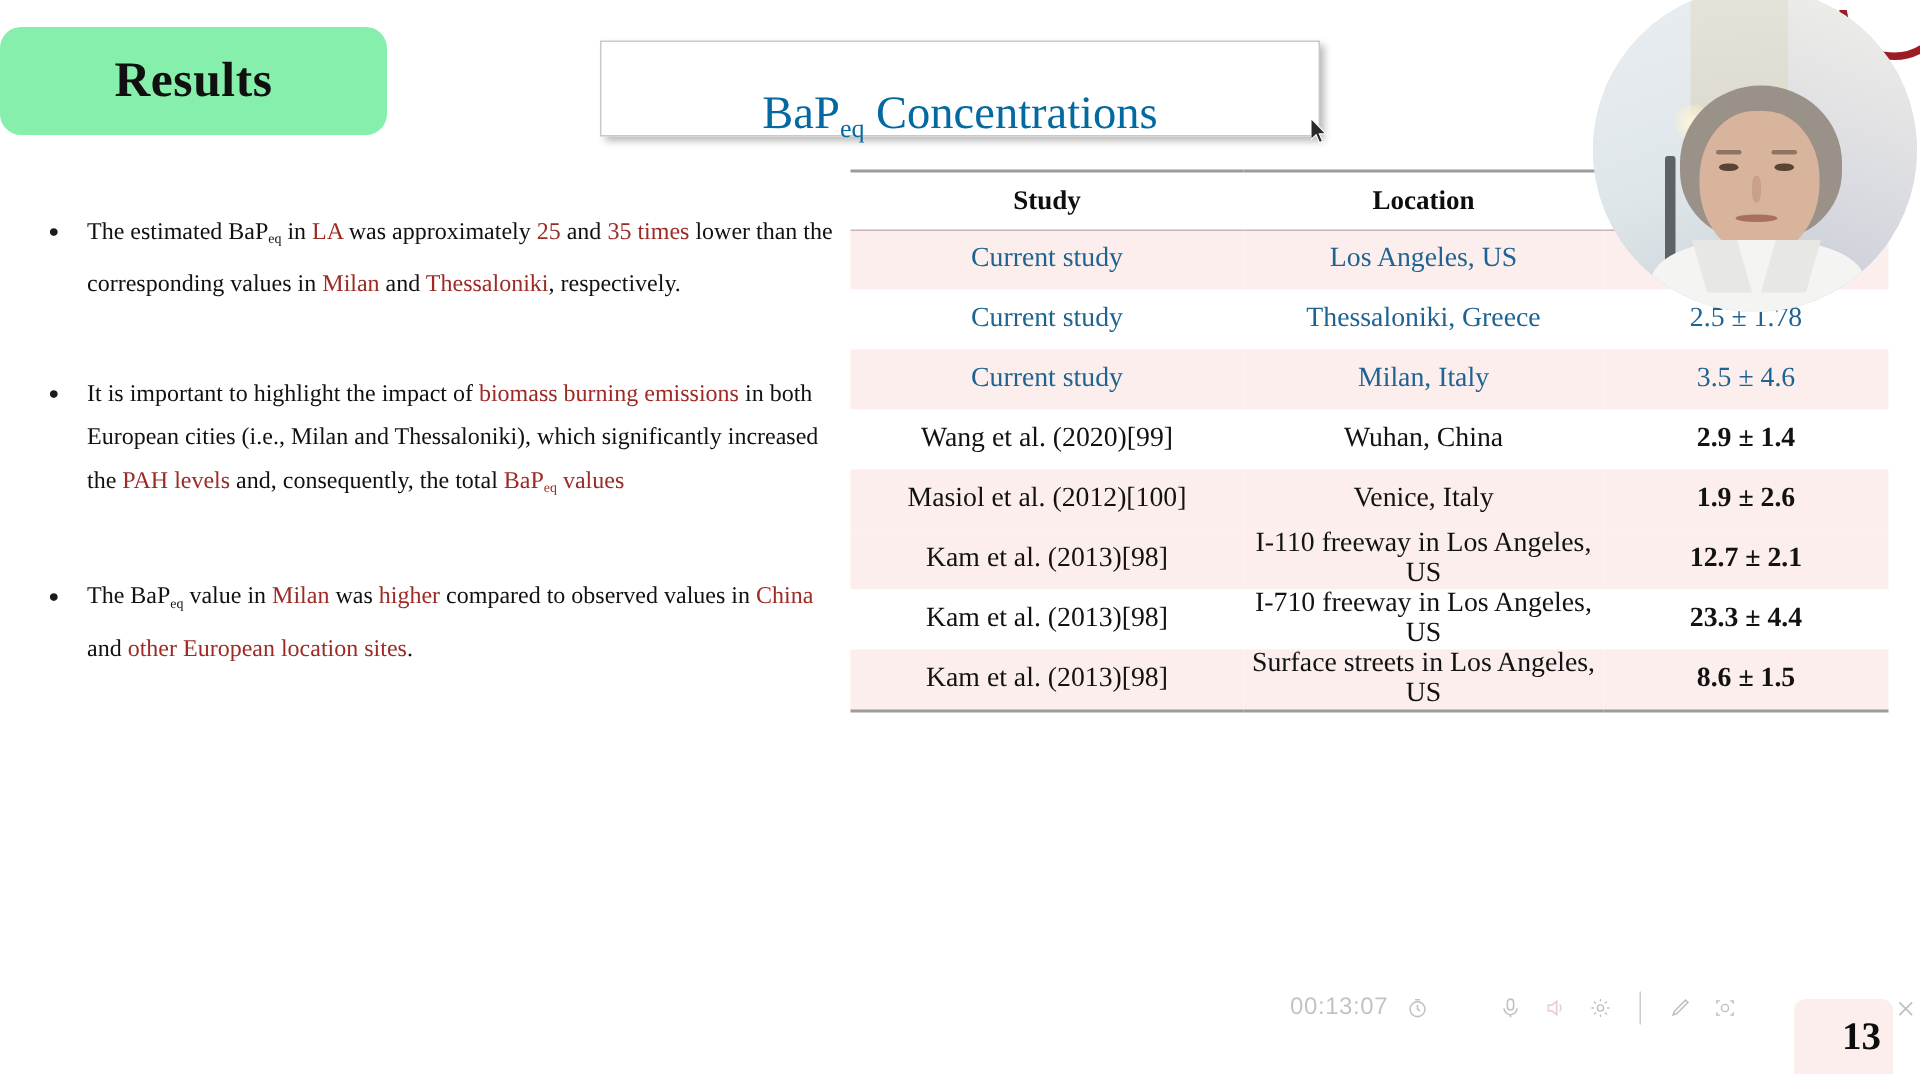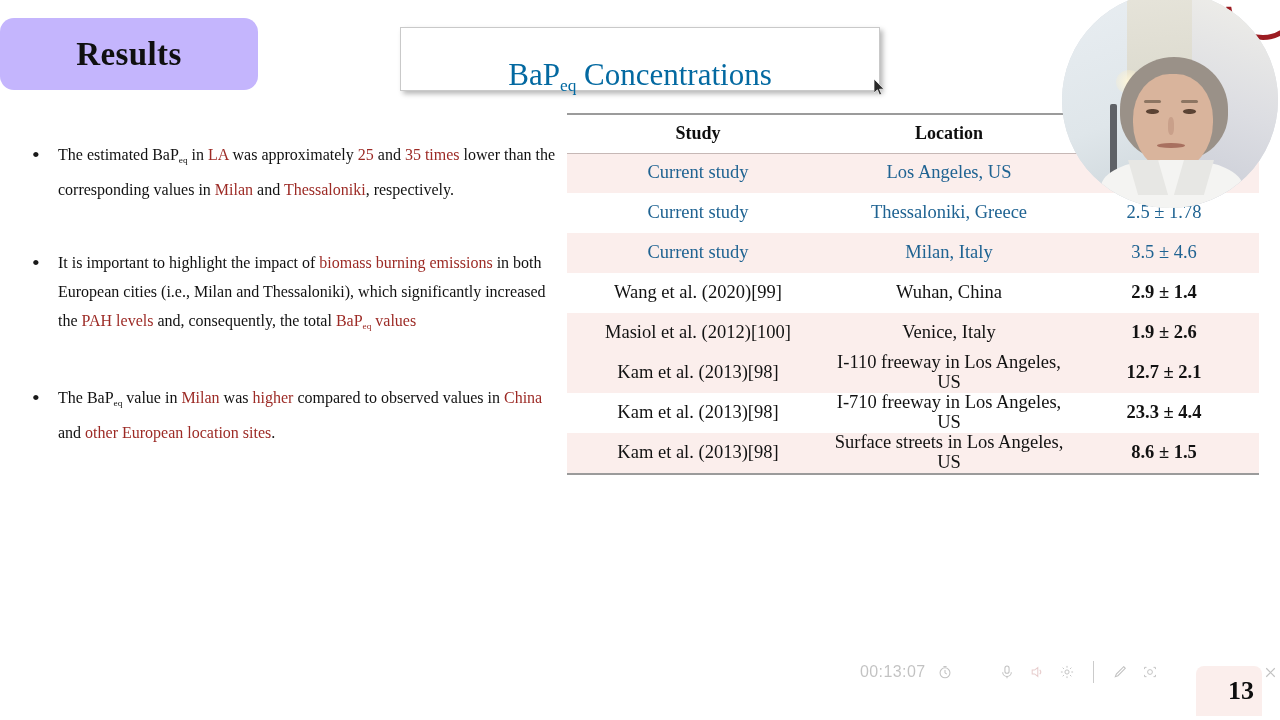--- a/index.html
+++ b/index.html
@@ -40,21 +40,21 @@
     clip-path: polygon(0% 55%, 100% 55%, 100% 100%, 0% 100%);
   }
 
   
   .results-chip {
     position: absolute;
     left: 0px;
     top: 18px;
     width: 258px;
     height: 72px;
-    background: #c4b5fd;
+    background: #86efac;
     border-radius: 14px;
     display: flex;
     align-items: center;
     justify-content: center;
   }
   .results-chip .label {
     font-family: "Liberation Serif", serif;
     font-weight: bold;
     font-size: 33px;
     color: #101010;

